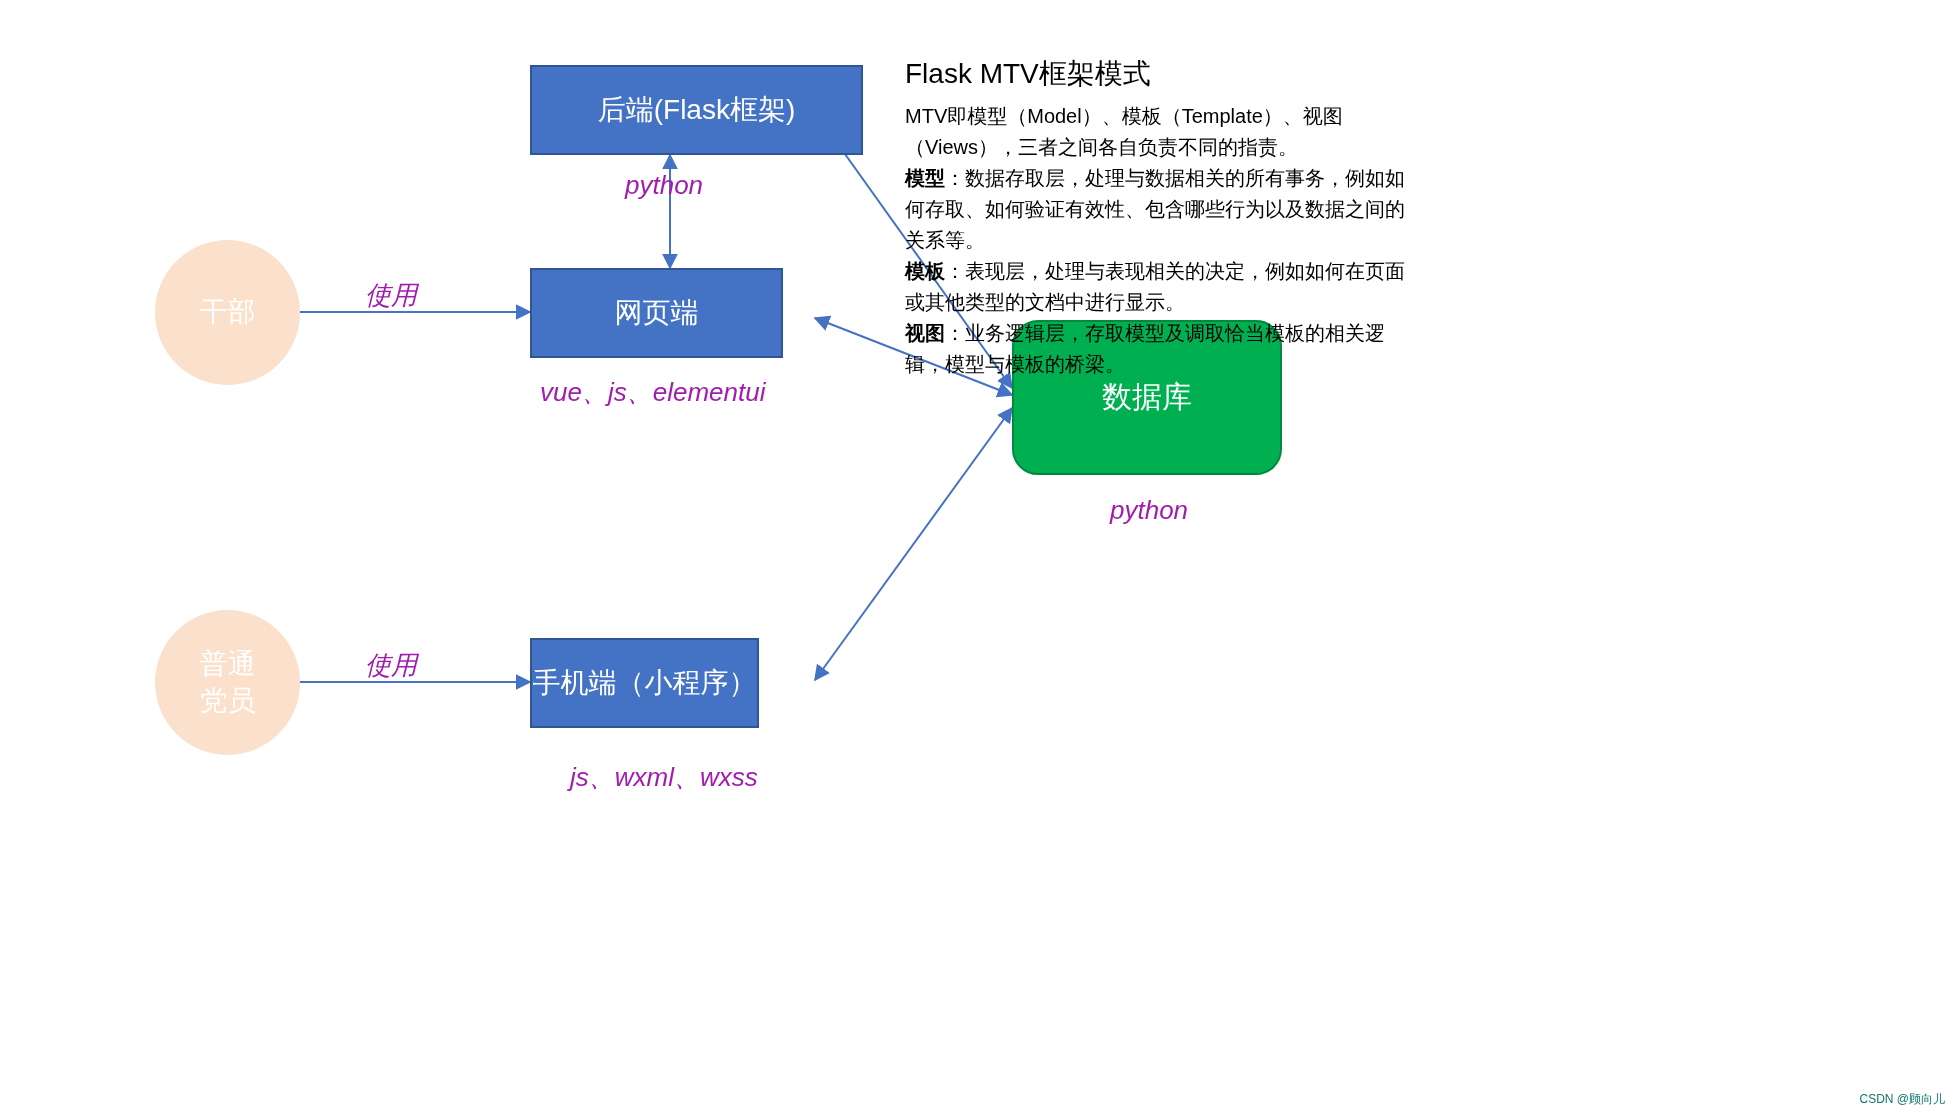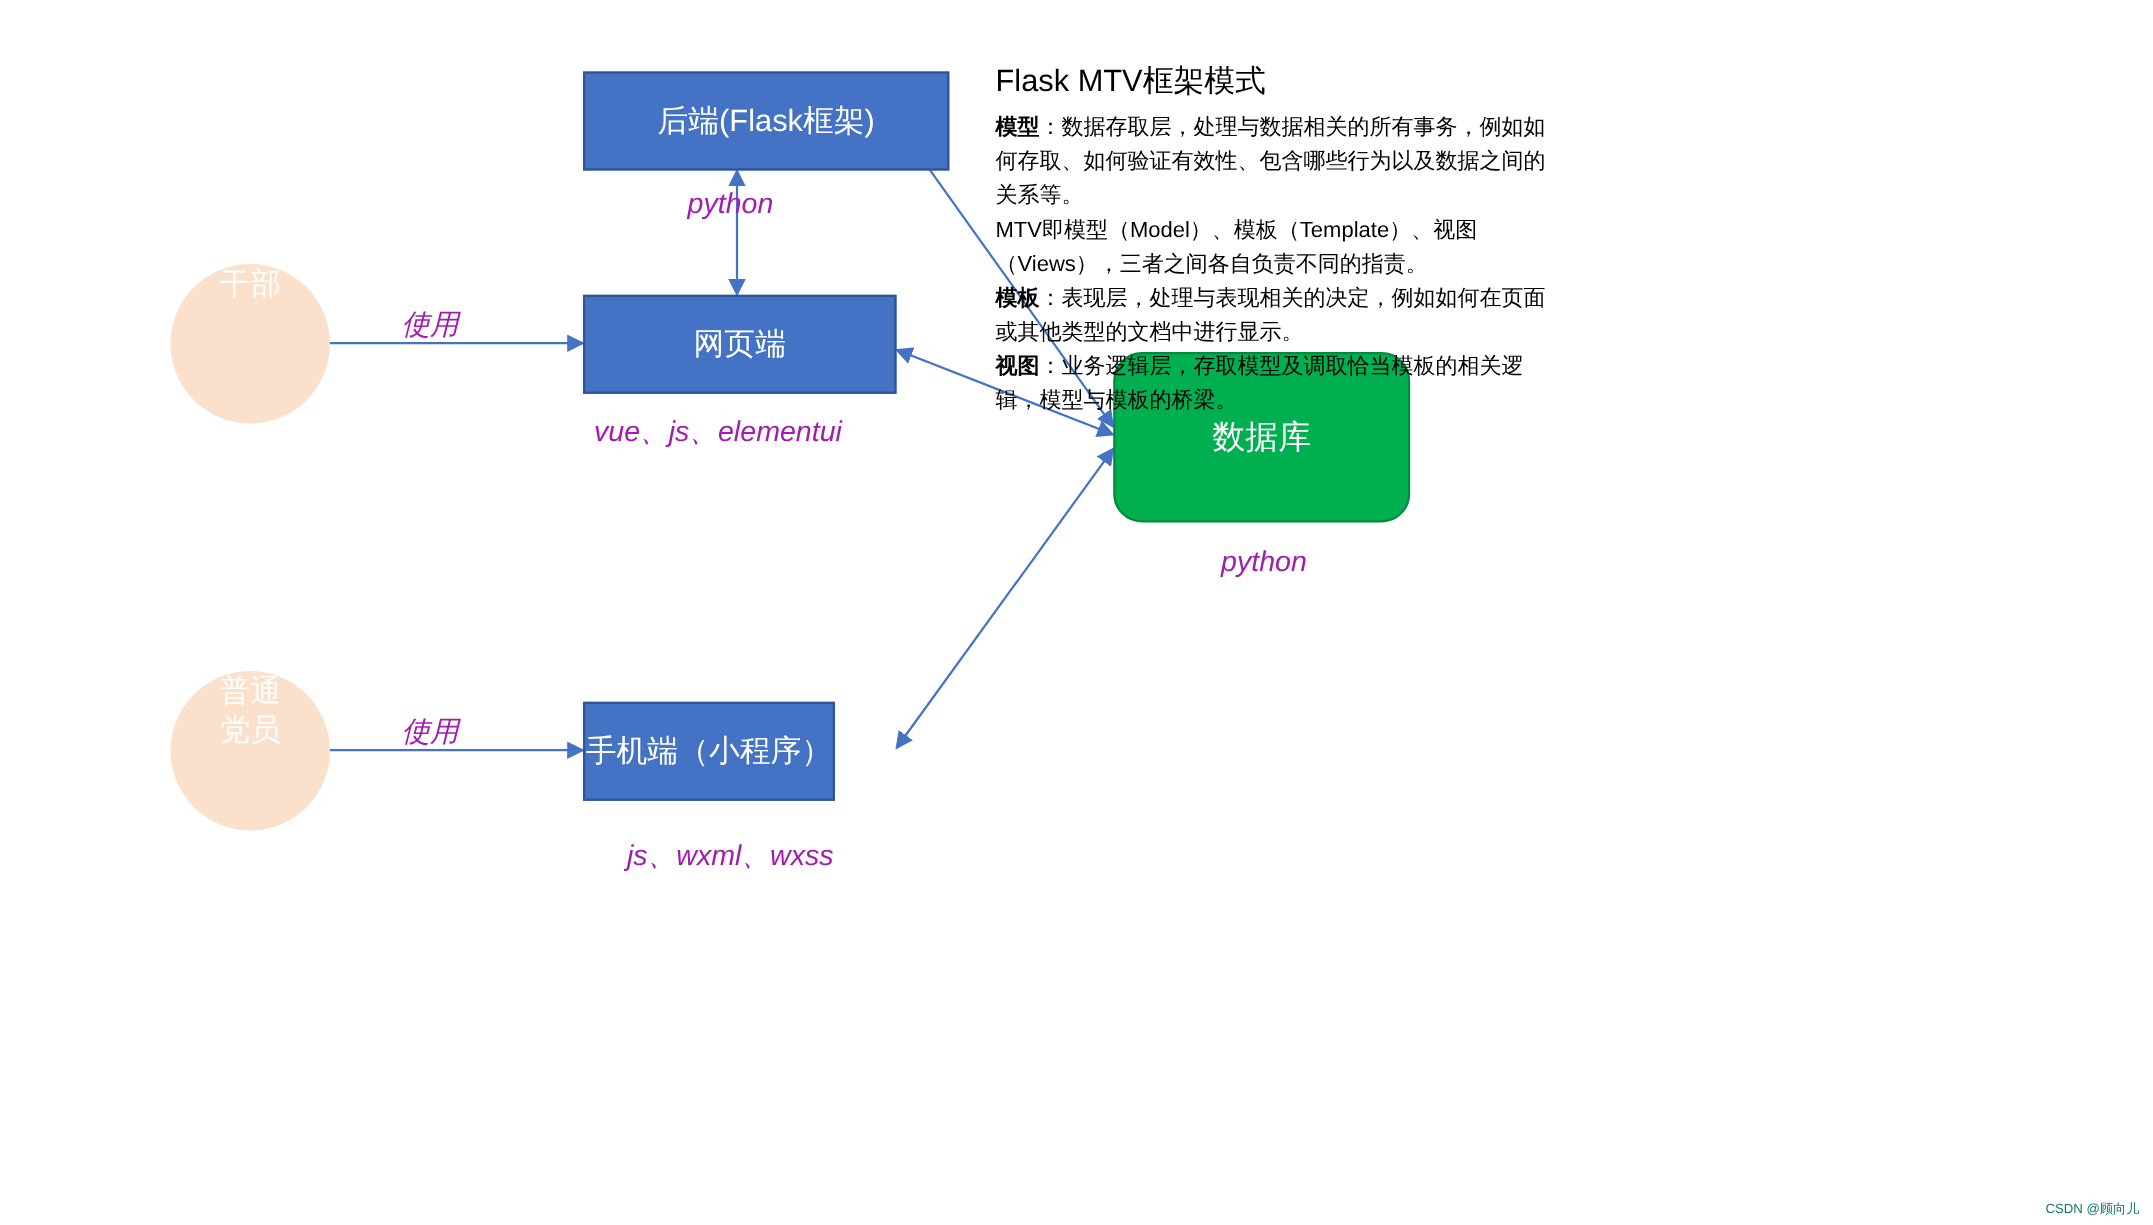--- a/index.html
+++ b/index.html
@@ -8,20 +8,21 @@
       height: 1114px;
       background: #ffffff;
       font-family: "Microsoft YaHei", "PingFang SC", sans-serif;
       position: relative;
     }
     .circle {
       position: absolute;
       border-radius: 50%;
       background: #fbe0cb;
       display: flex;
+      align-items: center;
       justify-content: center;
       color: #ffffff;
       font-size: 28px;
       text-align: center;
       line-height: 1.3;
     }
     .box-blue {
       position: absolute;
       background: #4472c4;
       border: 2px solid #2f5597;
@@ -109,36 +110,36 @@
 </div>
 
 <div class="label" style="left:365px; top:278px;">使用</div>
 <div class="label" style="left:365px; top:648px;">使用</div>
 
 <div class="box-blue" style="left:530px; top:65px; width:333px; height:90px;">
   <span>后端(Flask框架)</span>
 </div>
 <div class="label" style="left:625px; top:170px;">python</div>
 
-<div class="box-blue" style="left:530px; top:268px; width:285px; height:90px;">
+<div class="box-blue" style="left:530px; top:268px; width:253px; height:90px;">
   <span>网页端</span>
 </div>
 <div class="label" style="left:540px; top:375px;text-align:center;">vue、js、elementui</div>
 
 <div class="box-blue" style="left:530px; top:638px; width:229px; height:90px;">
   <span>手机端（小程序）</span>
 </div>
 <div class="label" style="left:570px; top:760px;">js、wxml、wxss</div>
 
 <div class="box-green" style="left:1012px; top:320px; width:270px; height:155px;border-radius:26px;">
   <span>数据库</span>
 </div>
 <div class="label" style="left:1110px; top:495px;">python</div>
 
 <div class="text-block" style="left:905px; top:52px;">
   <div class="title">Flask MTV框架模式</div>
+  <div>MTV即模型（Model）、模板（Template）、视图（Views），三者之间各自负责不同的指责。</div>
   <div><b>模型</b><span>：数据存取层，处理与数据相关的所有事务，例如如何存取、如何验证有效性、包含哪些行为以及数据之间的关系等。</span></div>
-  <div>MTV即模型（Model）、模板（Template）、视图（Views），三者之间各自负责不同的指责。</div>
   <div><b>模板</b><span>：表现层，处理与表现相关的决定，例如如何在页面或其他类型的文档中进行显示。</span></div>
   <div><b>视图</b><span>：业务逻辑层，存取模型及调取恰当模板的相关逻辑，模型与模板的桥梁。</span></div>
 </div>
 
 <div class="watermark">CSDN @顾向儿</div>
 
 </body></html>

